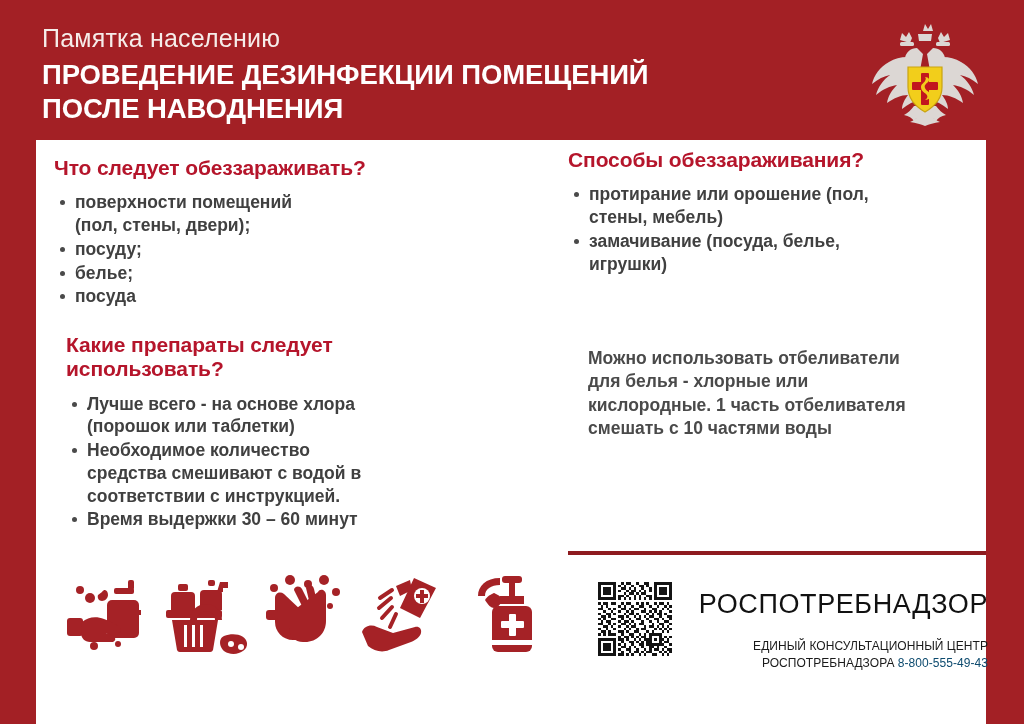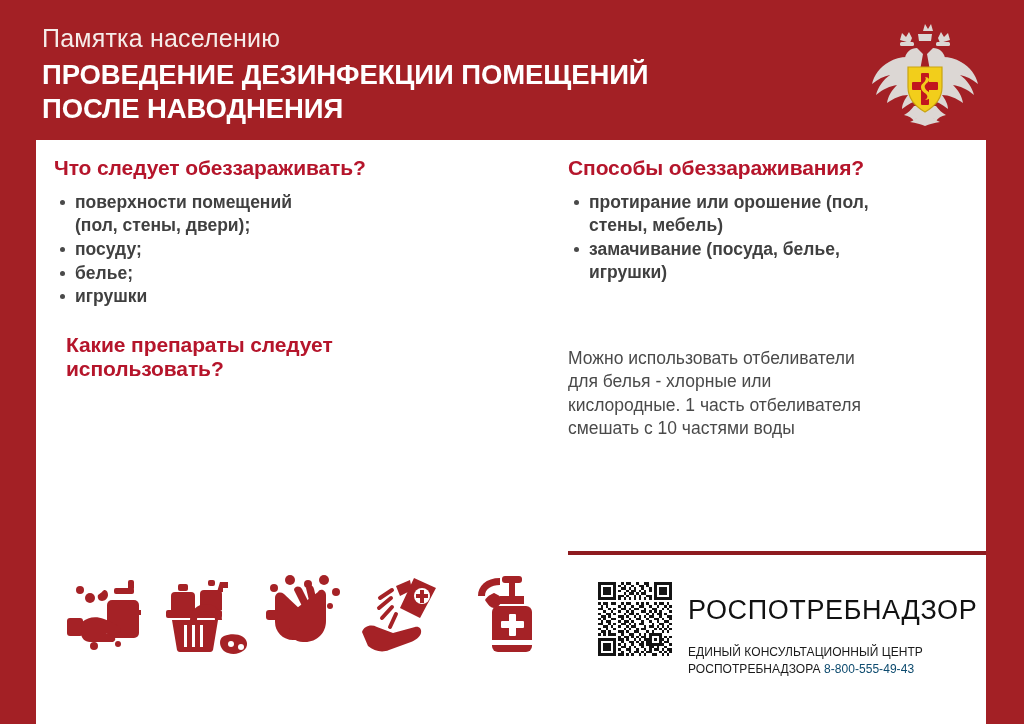--- a/index.html
+++ b/index.html
@@ -99,32 +99,33 @@
     content: "";
     position: absolute;
     left: 6px; top: 9px;
     width: 5px; height: 5px;
     border-radius: 50%;
     background: #4A4A4A;
   }
 
   p.body-text {
     color: #4A4A4A;
-    font-weight: normal;
+    font-weight: bold;
     font-size: 17.5px;
     line-height: 1.33;
     white-space: pre-line;
+    margin-left: 20px;
   }
 
   
   #lblock1 { position: absolute; left: 0; top: 16px;  width: 470px; }
   #lblock2 { position: absolute; left: 12px; top: 193px; width: 420px; }
 
   
-  #rblock1 { position: absolute; left: 0; top: 16px;  width: 400px; }
+  #rblock1 { position: absolute; left: 0; top: 8px;  width: 400px; }
   #rblock2 { position: absolute; left: 0; top: 193px; width: 410px; }
   #rblock2 p.body-text { margin-top: 14px; }
 
   
   #icon-row {
     position: absolute;
     left: 10px; top: 424px;
     width: 480px; height: 100px;
     display: flex;
     align-items: center;
@@ -148,22 +149,23 @@
 
   #qr {
     position: absolute;
     left: 0; top: 2px;
     width: 74px; height: 74px;
     display: block;
   }
 
   #brand-text {
     position: absolute;
-    left: 90px; top: 17px;
+    left: 90px; top: 11px;
     width: 300px;
+    text-align: right;
   }
 
   #brand-name {
     font-size: 27px;
     font-weight: 400;
     color: #111111;
     letter-spacing: 0.6px;
     line-height: 1;
     white-space: nowrap;
   }
@@ -234,27 +236,35 @@
 
     <div class="col" id="col-left">
 
       <div id="lblock1">
         <h2 class="sec-title">Что следует обеззараживать?</h2>
         <ul class="bullets">
           <li>поверхности помещений
 (пол, стены, двери);</li>
           <li>посуду;</li>
           <li>белье;</li>
-          <li>игрушки</li>
+          <li>посуда</li>
         </ul>
       </div>
 
       <div id="lblock2">
         <h2 class="sec-title">Какие препараты следует
 использовать?</h2>
+        <ul class="bullets">
+          <li>Лучше всего - на основе хлора
+(порошок или таблетки)</li>
+          <li>Необходимое количество
+средства смешивают с водой в
+соответствии с инструкцией.</li>
+          <li>Время выдержки 30 – 60 минут</li>
+        </ul>
       </div>
 
       <div id="icon-row">
 
         <span class="ico">
           <svg viewBox="0 0 88 88" width="88" height="88" aria-hidden="true">
             <g fill="#A52226">
               <circle cx="16" cy="20" r="4"></circle>
               <circle cx="26" cy="28" r="5"></circle>
               <path d="M38 22 c3 -4 6 -1 6 3 c0 3 -3 6 -6 6 c-3 0 -5 -3 -4 -6 z"></path>

